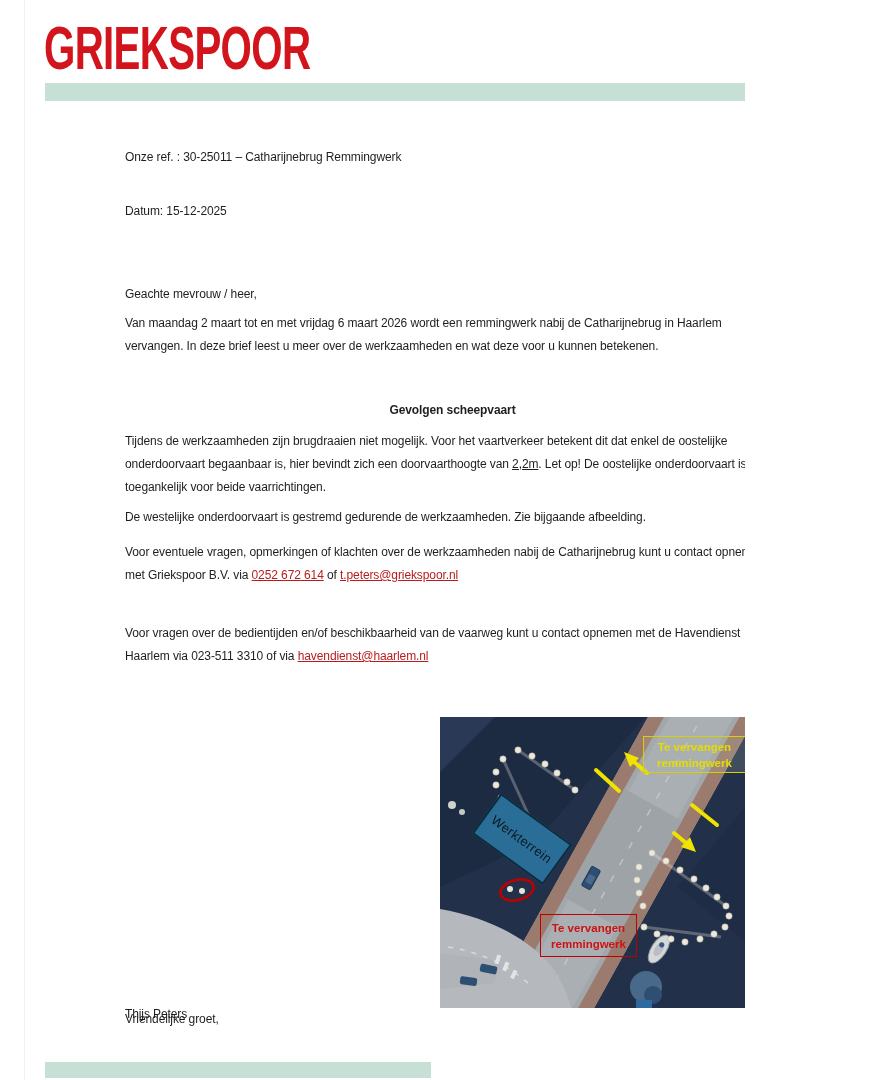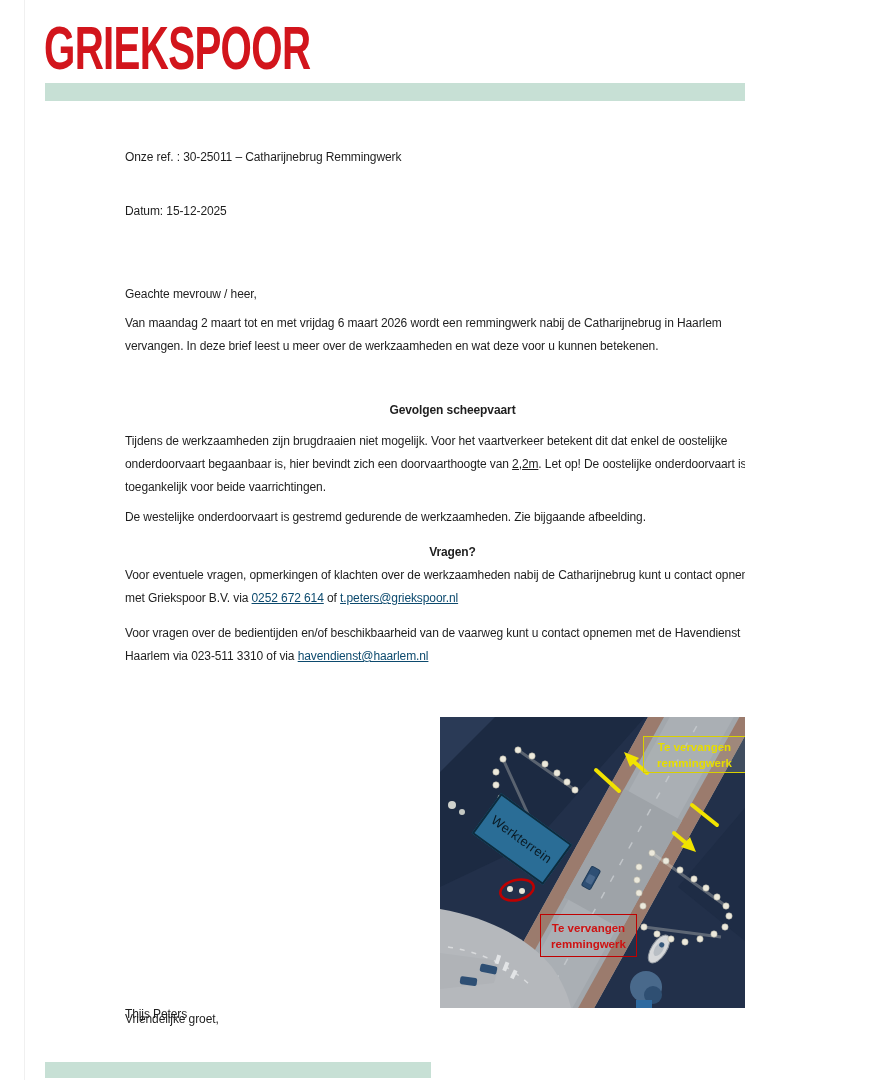--- a/index.html
+++ b/index.html
@@ -17,21 +17,21 @@
   .logo-mark{position:absolute;left:800px;top:14px;width:62px;height:64px;}
   .bar-top{position:absolute;left:45px;top:83px;width:812px;height:18px;background:#c7e0d5;}
   .bar-bottom{position:absolute;left:45px;top:1062px;width:386px;height:16px;background:#c7e0d5;}
   
   .t{
     position:absolute;left:125px;width:655px;
     font-size:12px;line-height:23px;letter-spacing:-0.1px;
   }
   .bold{font-weight:bold;text-align:center;}
   .ul{text-decoration:underline;margin-top:16px;}
-  a.link{color:#0c4a6e;text-decoration:underline;cursor:pointer;}
+  a.link{color:#b91c1c;text-decoration:underline;cursor:pointer;}
   
   .aerial{
     position:absolute;left:440px;top:717px;width:331px;height:291px;overflow:hidden;
     background:#22304a;
   }
   .aerial svg{position:absolute;left:0;top:0;}
   .ylabel{
     position:absolute;left:203px;top:19px;width:103px;height:37px;box-sizing:border-box;
     border:1px solid #d9d000;color:#e6dc00;background:rgba(175,180,172,.22);
     font-size:11.5px;line-height:16px;font-weight:bold;text-align:center;padding-top:2px;
@@ -71,21 +71,20 @@
   <div class="t" style="top:200px">Datum: 15-12-2025</div>
 
   <div class="t" style="top:283px">Geachte mevrouw / heer,</div>
   <div class="t" style="top:312px">Van maandag 2 maart tot en met vrijdag 6 maart 2026 wordt een remmingwerk nabij de Catharijnebrug in Haarlem vervangen. In deze brief leest u meer over de werkzaamheden en wat deze voor u kunnen betekenen.</div>
 
   <div class="t bold" style="top:399px">Gevolgen scheepvaart</div>
   <div class="t" style="top:430px"><span>Tijdens de werkzaamheden zijn brugdraaien niet mogelijk. Voor het vaartverkeer betekent dit dat enkel de oostelijke onderdoorvaart begaanbaar is, hier bevindt zich een doorvaarthoogte van </span><span class="ul">2,2m</span><span>. Let op! De oostelijke onderdoorvaart is toegankelijk voor beide vaarrichtingen.</span></div>
   <div class="t" style="top:506px">De westelijke onderdoorvaart is gestremd gedurende de werkzaamheden. Zie bijgaande afbeelding.</div>
 
   <div class="t" style="top:541px">
-    <div class="bold">Vragen?</div>
     <div><span>Voor eventuele vragen, opmerkingen of klachten over de werkzaamheden nabij de Catharijnebrug kunt u contact opnemen met Griekspoor B.V. via </span><a class="link" href="#">0252 672 614</a><span> of </span><a class="link" href="#">t.peters@griekspoor.nl</a></div>
   </div>
 
   <div class="t" style="top:622px"><span>Voor vragen over de bedientijden en/of beschikbaarheid van de vaarweg kunt u contact opnemen met de Havendienst Haarlem via 023-511 3310 of via </span><a class="link" href="#">havendienst@haarlem.nl</a></div>
 
   <div class="aerial">
     <svg width="331" height="291" viewBox="0 0 331 291">
 
       <rect width="331" height="291" fill="#22304a"></rect>
       <path d="M0,0 L205,0 L95,125 L0,170 Z" fill="#1c2a42"></path>

